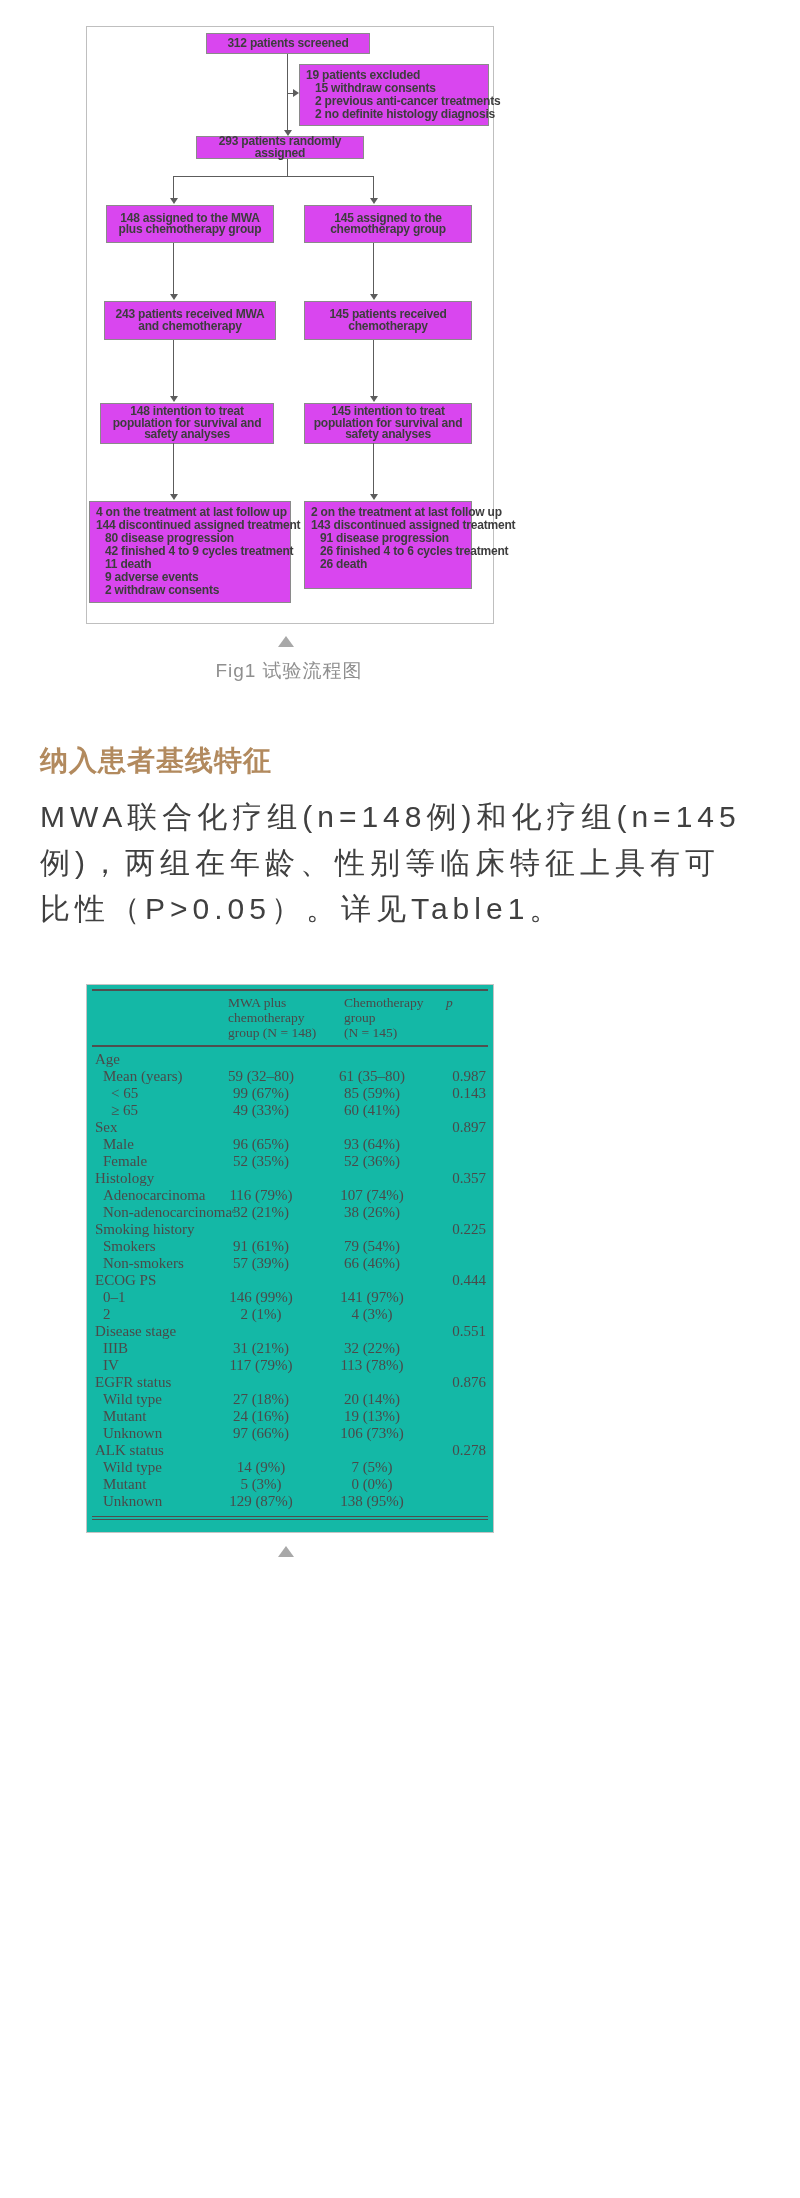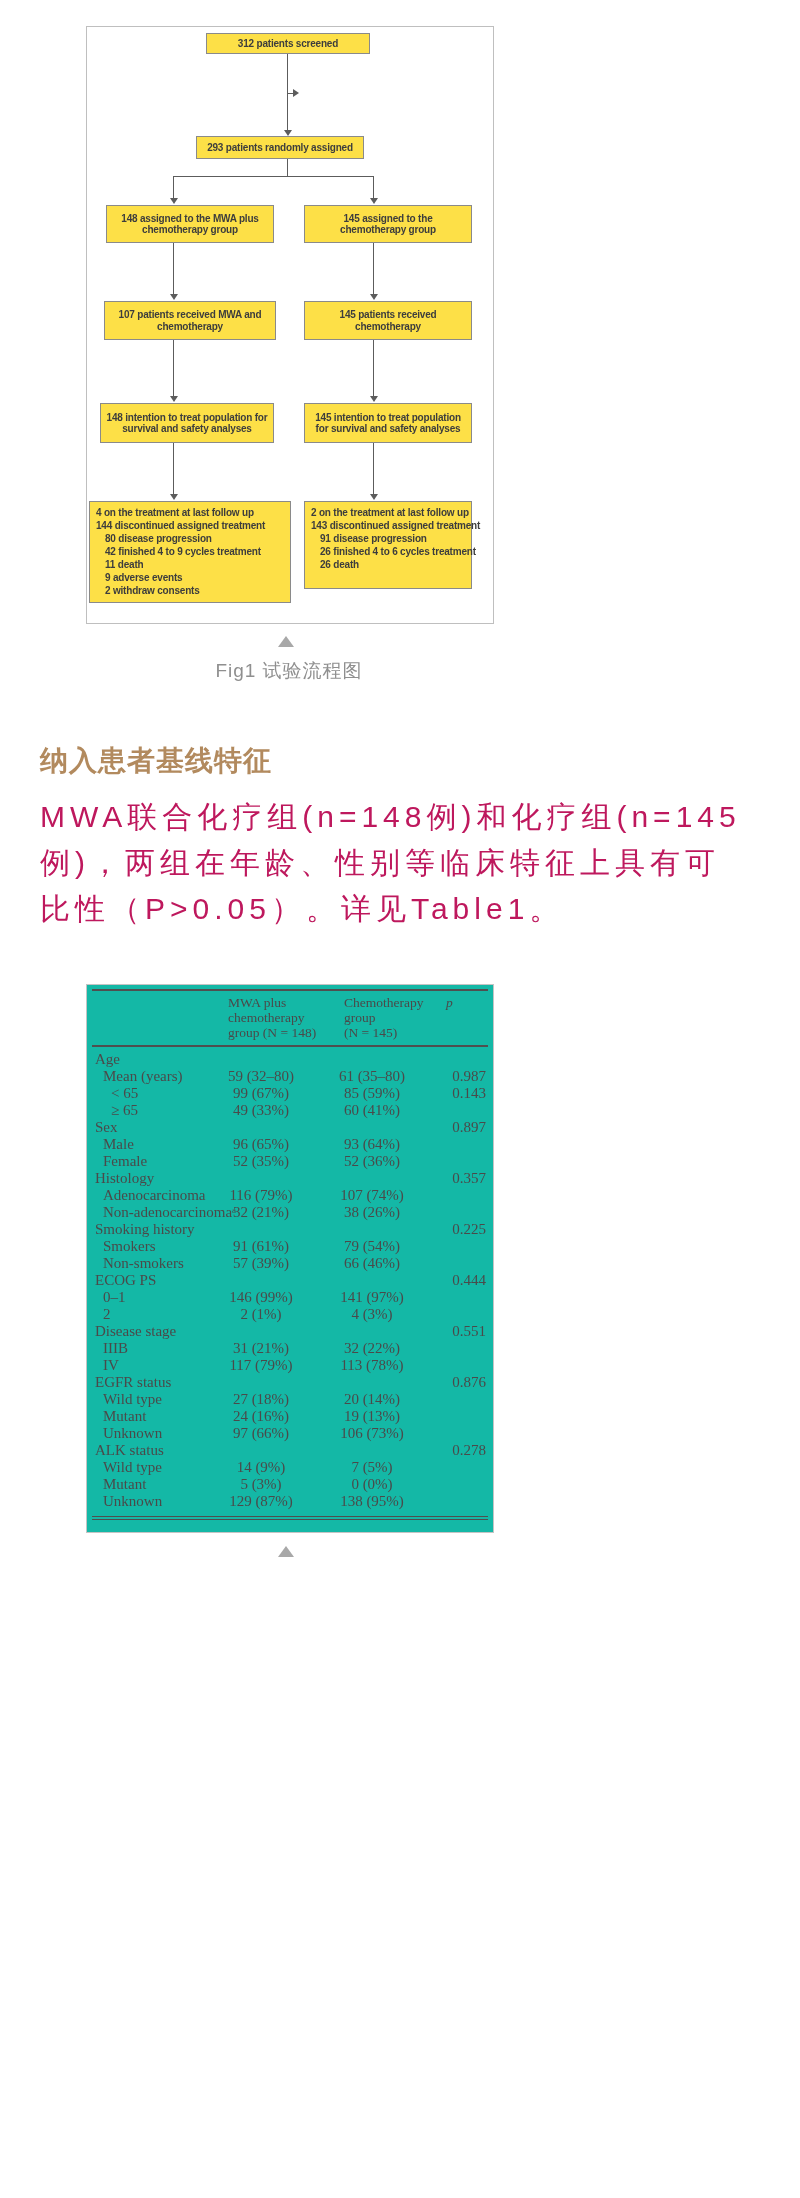--- a/index.html
+++ b/index.html
@@ -2,42 +2,42 @@
 <html><head>
 <meta charset="utf-8">
 <style>
   html,body{margin:0;padding:0;background:#ffffff;}
   #page{position:relative;width:800px;height:2198px;background:#ffffff;overflow:hidden;
         font-family:"Liberation Sans","DejaVu Sans",sans-serif;}
 
   
   #flowchart{position:absolute;left:86px;top:26px;width:406px;height:596px;
              border:1px solid #bfbfbf;background:#fff;}
-  .fc-box{position:absolute;border:1px solid #8a8a8a;background:#fde047;box-sizing:border-box;
-          font-weight:bold;font-size:10px;line-height:11.5px;letter-spacing:-0.2px;color:#3d3d3d;}
+  .fc-box{position:absolute;border:1px solid #8a8a8a;background:#d946ef;box-sizing:border-box;
+          font-weight:bold;font-size:12px;line-height:11.5px;letter-spacing:-0.2px;color:#3d3d3d;}
   .fc-center{display:flex;align-items:center;justify-content:center;text-align:center;padding:2px 5px;}
   .fc-list{padding:4px 4px 4px 6px;text-align:left;}
   .fc-line{line-height:13px;white-space:nowrap;}
   .fc-line.ind-1{padding-left:9px;}
   .line{position:absolute;background:#5c5c5c;}
   .arr-down{position:absolute;width:0;height:0;border-left:4px solid transparent;
             border-right:4px solid transparent;border-top:6px solid #5c5c5c;}
   .arr-right{position:absolute;width:0;height:0;border-top:4px solid transparent;
              border-bottom:4px solid transparent;border-left:6px solid #5c5c5c;}
 
   .tri-up{position:absolute;width:0;height:0;border-left:8px solid transparent;
           border-right:8px solid transparent;border-bottom:11px solid #a8a8a8;}
   .caption{position:absolute;left:86px;width:406px;text-align:center;color:#8f8f8f;
            font-size:19px;letter-spacing:1px;}
 
   
   #sec-heading{position:absolute;left:40px;top:742px;
                font-family:"Liberation Serif","DejaVu Serif",serif;
                font-weight:bold;font-size:28px;letter-spacing:1px;}
-  #intro{position:absolute;left:40px;top:794px;width:745px;color:#be185d;}
+  #intro{position:absolute;left:40px;top:794px;width:745px;color:#404040;}
   .para-line{font-size:30px;line-height:46px;letter-spacing:5px;white-space:nowrap;}
 
   
   #table1{position:absolute;left:86px;top:984px;width:406px;height:547px;
           border:1px solid #c4c4c4;background:#14b8a6;box-sizing:content-box;
           font-family:"Liberation Serif","DejaVu Serif",serif;color:#4a4a4a;}
   .t-rule-top{position:absolute;left:5px;right:5px;top:4px;border-top:2px solid #4f4f4f;}
   .t-head{display:grid;grid-template-columns:115px 117px 117px 42px;
           margin:10px 5px 0 8px;font-size:13.5px;line-height:15px;}
   .t-hcol2{padding-left:18px;}
@@ -61,39 +61,46 @@
 
   <div id="flowchart">
 
     <div class="fc-box fc-center" style="left:119px;top:6px;width:164px;height:21px;">312 patients screened</div>
 
     <div class="line" style="left:200px;top:27px;width:1px;height:77px;"></div>
     <div class="arr-down" style="left:197px;top:103px;"></div>
 
     <div class="line" style="left:201px;top:66px;width:7px;height:1px;"></div>
     <div class="arr-right" style="left:206px;top:62px;"></div>
+    <div class="fc-box fc-list" style="left:212px;top:37px;width:190px;">
+
+    <div class="fc-line ind-0">19 patients excluded</div>
+        <div class="fc-line ind-1">15 withdraw consents</div>
+        <div class="fc-line ind-1">2 previous anti-cancer treatments</div>
+        <div class="fc-line ind-1">2 no definite histology diagnosis</div>
+      </div>
 
     <div class="fc-box fc-center" style="left:109px;top:109px;width:168px;height:23px;">293 patients randomly assigned</div>
 
     <div class="line" style="left:200px;top:132px;width:1px;height:17px;"></div>
     <div class="line" style="left:86px;top:149px;width:201px;height:1px;"></div>
     <div class="line" style="left:86px;top:149px;width:1px;height:23px;"></div>
     <div class="line" style="left:286px;top:149px;width:1px;height:23px;"></div>
     <div class="arr-down" style="left:83px;top:171px;"></div>
     <div class="arr-down" style="left:283px;top:171px;"></div>
 
     <div class="fc-box fc-center" style="left:19px;top:178px;width:168px;height:38px;">148 assigned to the MWA plus chemotherapy group</div>
     <div class="fc-box fc-center" style="left:217px;top:178px;width:168px;height:38px;">145 assigned to the chemotherapy group</div>
 
     <div class="line" style="left:86px;top:216px;width:1px;height:51px;"></div>
     <div class="line" style="left:286px;top:216px;width:1px;height:51px;"></div>
     <div class="arr-down" style="left:83px;top:267px;"></div>
     <div class="arr-down" style="left:283px;top:267px;"></div>
 
-    <div class="fc-box fc-center" style="left:17px;top:274px;width:172px;height:39px;">107 patients received MWA and chemotherapy</div>
+    <div class="fc-box fc-center" style="left:17px;top:274px;width:172px;height:39px;">243 patients received MWA and chemotherapy</div>
     <div class="fc-box fc-center" style="left:217px;top:274px;width:168px;height:39px;">145 patients received chemotherapy</div>
 
     <div class="line" style="left:86px;top:313px;width:1px;height:56px;"></div>
     <div class="line" style="left:286px;top:313px;width:1px;height:56px;"></div>
     <div class="arr-down" style="left:83px;top:369px;"></div>
     <div class="arr-down" style="left:283px;top:369px;"></div>
 
     <div class="fc-box fc-center" style="left:13px;top:376px;width:174px;min-height:40px;">148 intention to treat population for survival and safety analyses</div>
     <div class="fc-box fc-center" style="left:217px;top:376px;width:168px;min-height:40px;">145 intention to treat population for survival and safety analyses</div>
 

